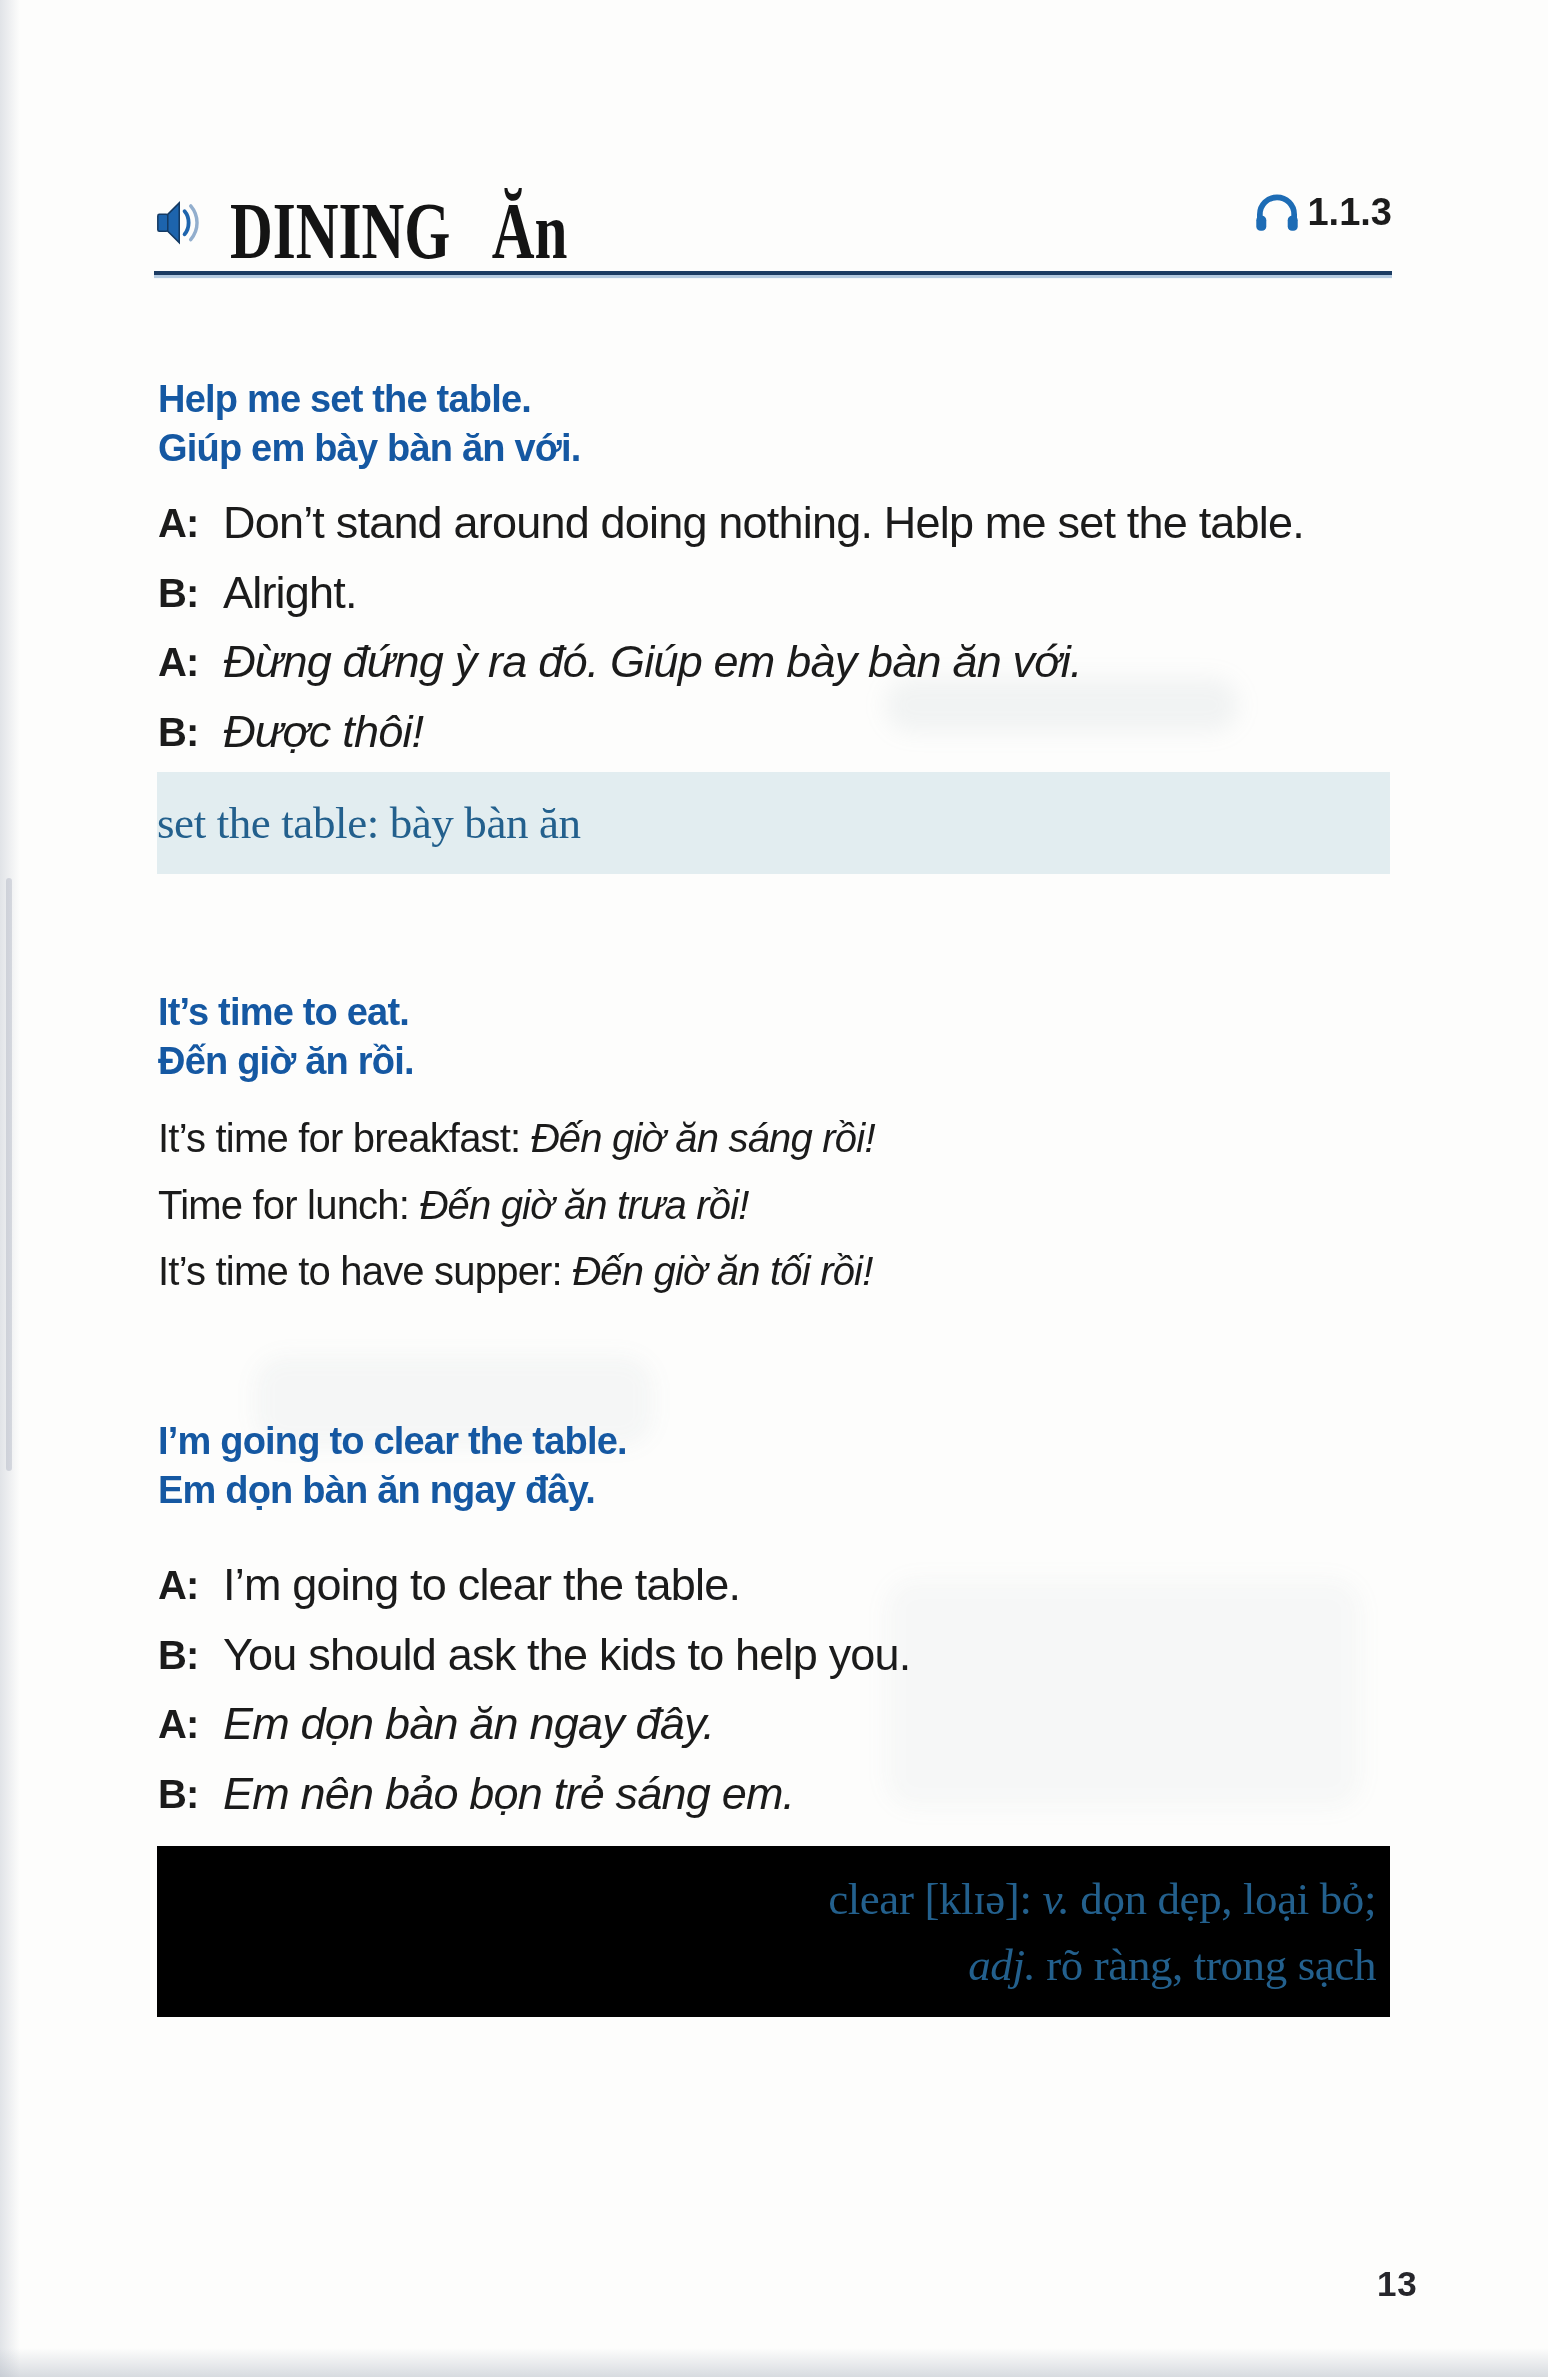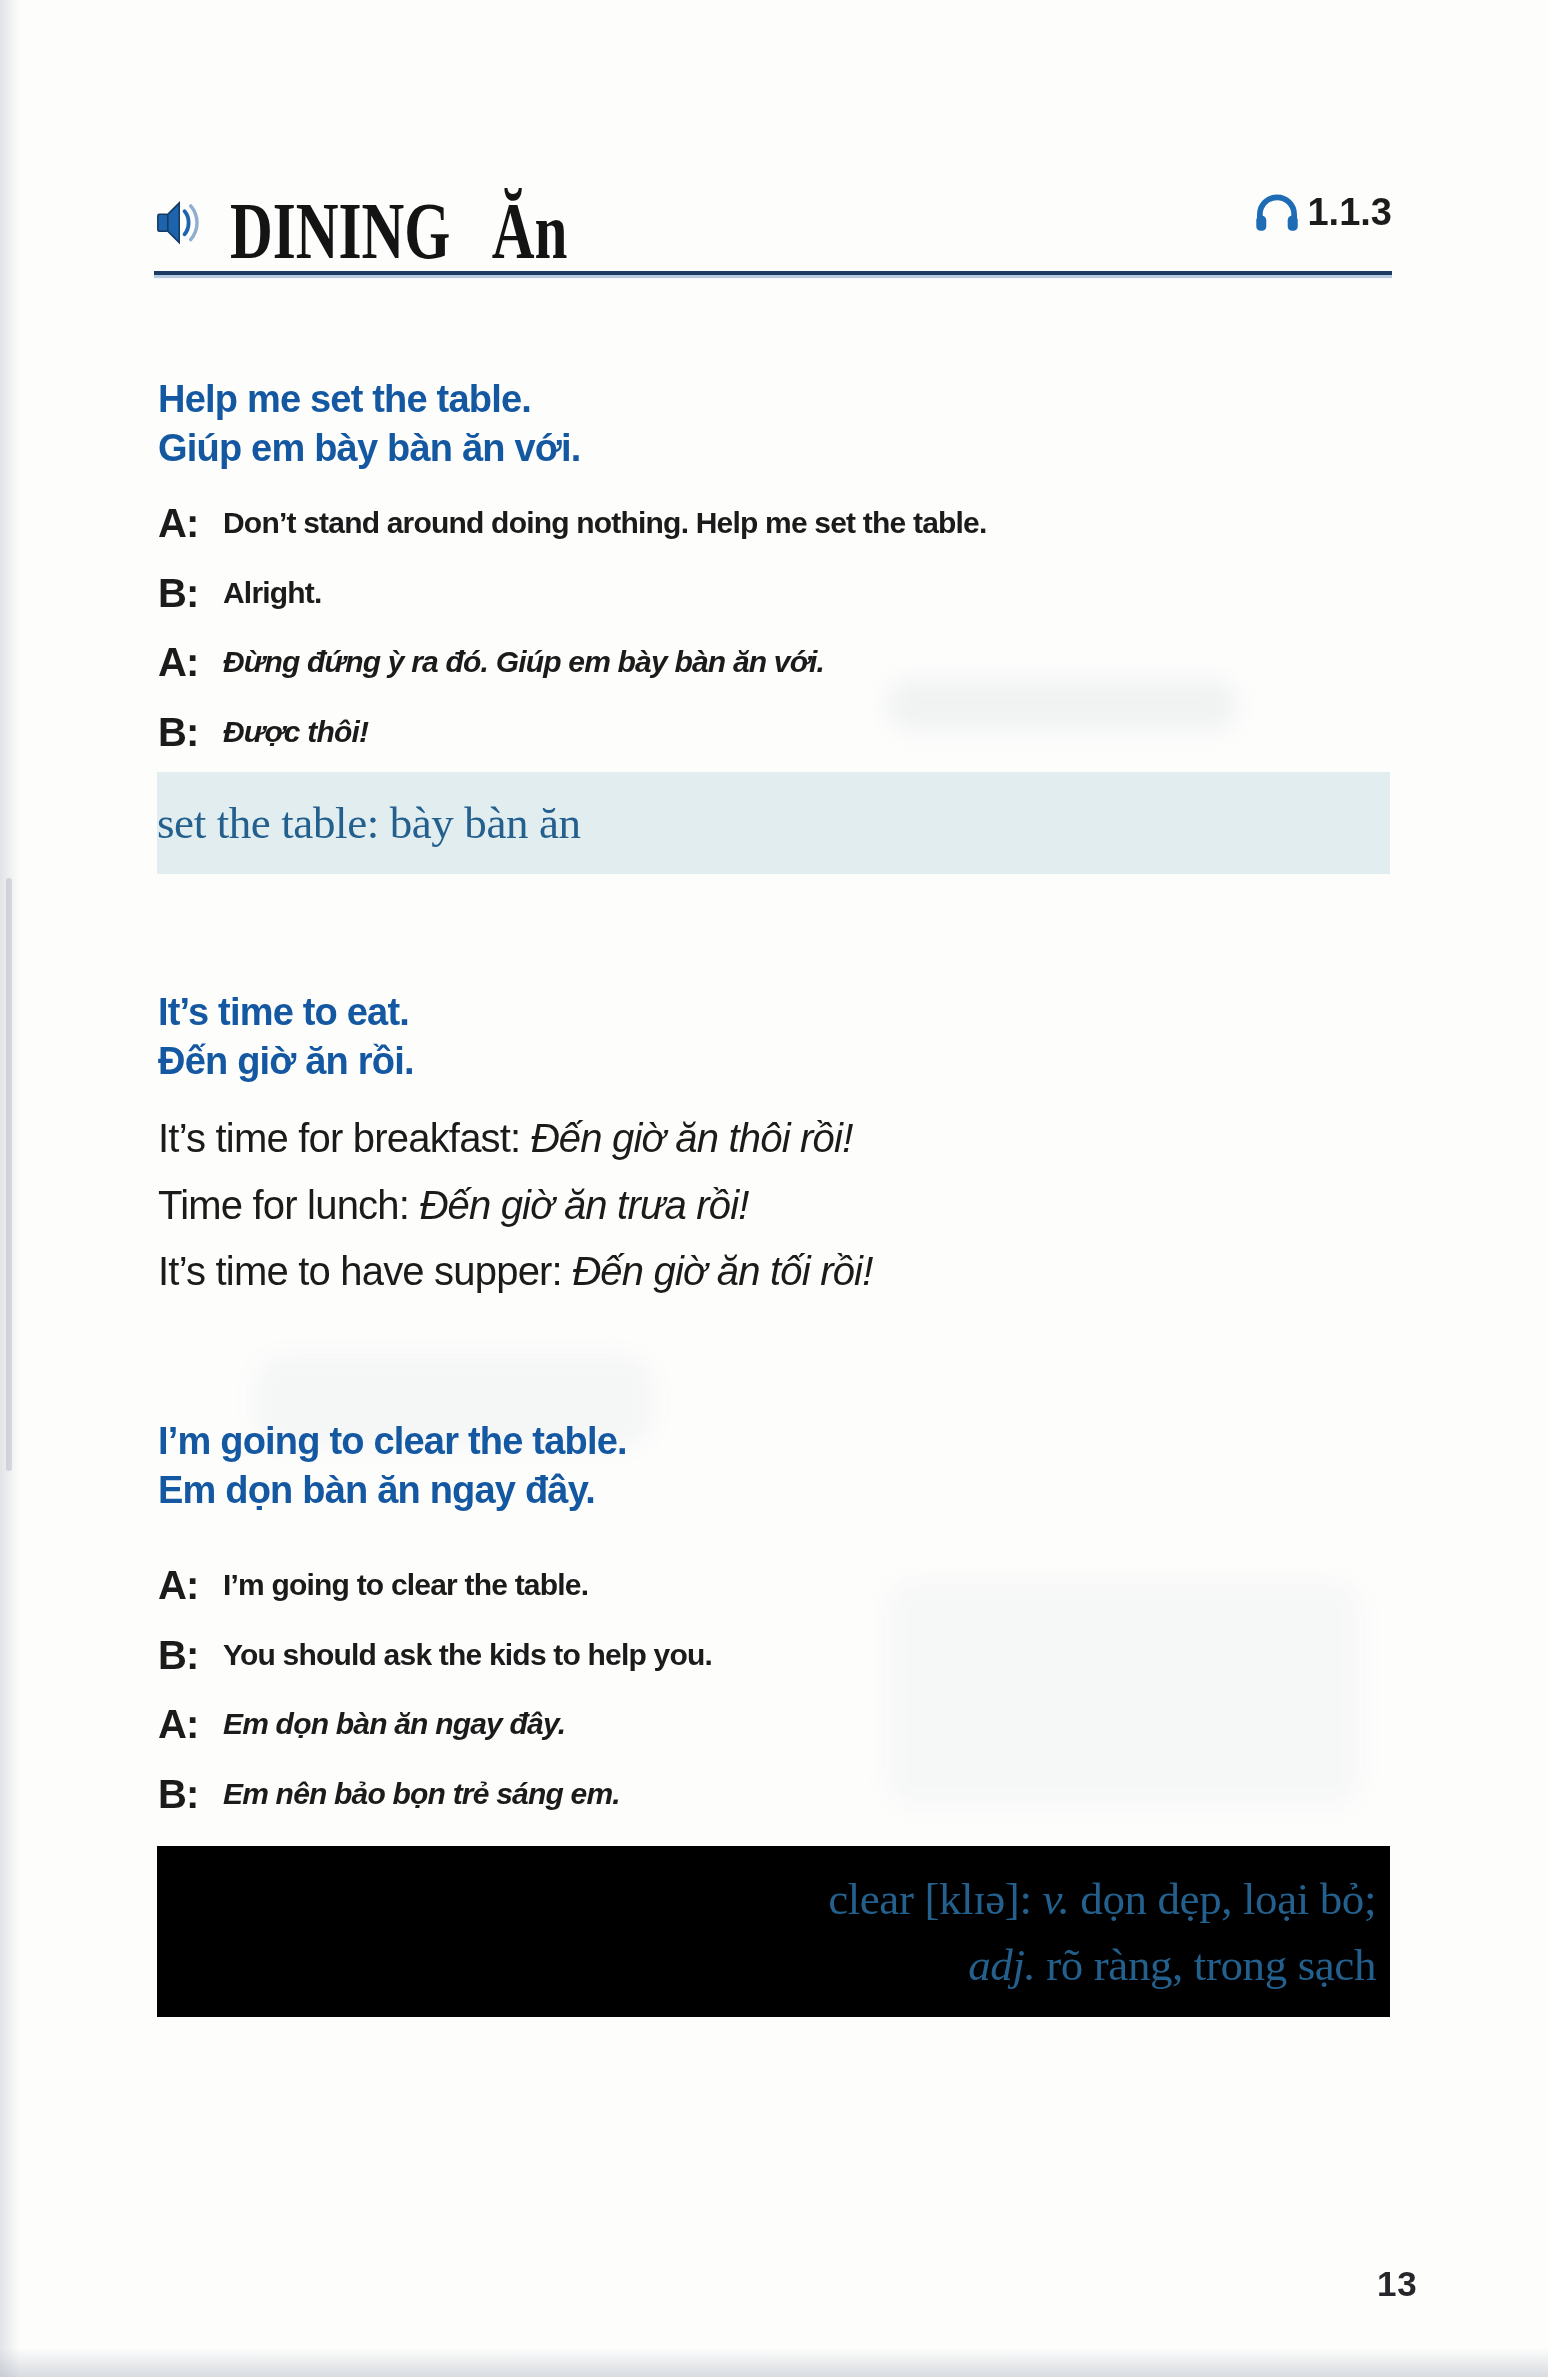--- a/index.html
+++ b/index.html
@@ -62,21 +62,21 @@
   .sec-heading { position:absolute; left:158px; }
   .sec-heading .h-line {
     font-size:38px; line-height:49px; font-weight:bold;
     letter-spacing:-0.8px; color:#1558a2;
   }
 
   
   .dlg { position:absolute; left:158px; width:1247px; }
   .dlg-row { display:flex; margin-bottom:21.6px; }
   .dlg-label { flex:0 0 65px; font-weight:bold; font-size:40px; line-height:48px; letter-spacing:-0.8px; }
-  .dlg-text  { flex:1; font-size:30px; line-height:48px; letter-spacing:-0.8px;font-weight:bold; }
+  .dlg-text  { flex:1; font-size:45px; line-height:48px; letter-spacing:-0.8px; }
   .vi { font-style:italic; }
 
   
   .examples { position:absolute; left:158px; width:1247px; }
   .ex-row { font-size:40px; line-height:48px; letter-spacing:-0.8px; margin-bottom:18.5px; }
 
   
   .note {
     position:absolute; left:157px; width:1233px;
     font-family:"Liberation Serif","DejaVu Serif",serif;
@@ -160,21 +160,21 @@
   </div>
   <div class="note note-1">
     <span>set the table: bày bàn ăn</span>
   </div>
 
   <div class="sec-heading" style="top:988px">
     <div class="h-line">It’s time to eat.</div>
     <div class="h-line">Đến giờ ăn rồi.</div>
   </div>
   <div class="examples" style="top:1114px">
-    <div class="ex-row"><span>It’s time for breakfast: </span><span class="vi">Đến giờ ăn thôi rồi!</span></div>
+    <div class="ex-row"><span>It’s time for breakfast: </span><span class="vi">Đến giờ ăn sáng rồi!</span></div>
     <div class="ex-row"><span>Time for lunch: </span><span class="vi">Đến giờ ăn trưa rồi!</span></div>
     <div class="ex-row"><span>It’s time to have supper: </span><span class="vi">Đến giờ ăn tối rồi!</span></div>
   </div>
 
   <div class="sec-heading" style="top:1417px">
     <div class="h-line">I’m going to clear the table.</div>
     <div class="h-line">Em dọn bàn ăn ngay đây.</div>
   </div>
   <div class="dlg" style="top:1561px">
     <div class="dlg-row">

